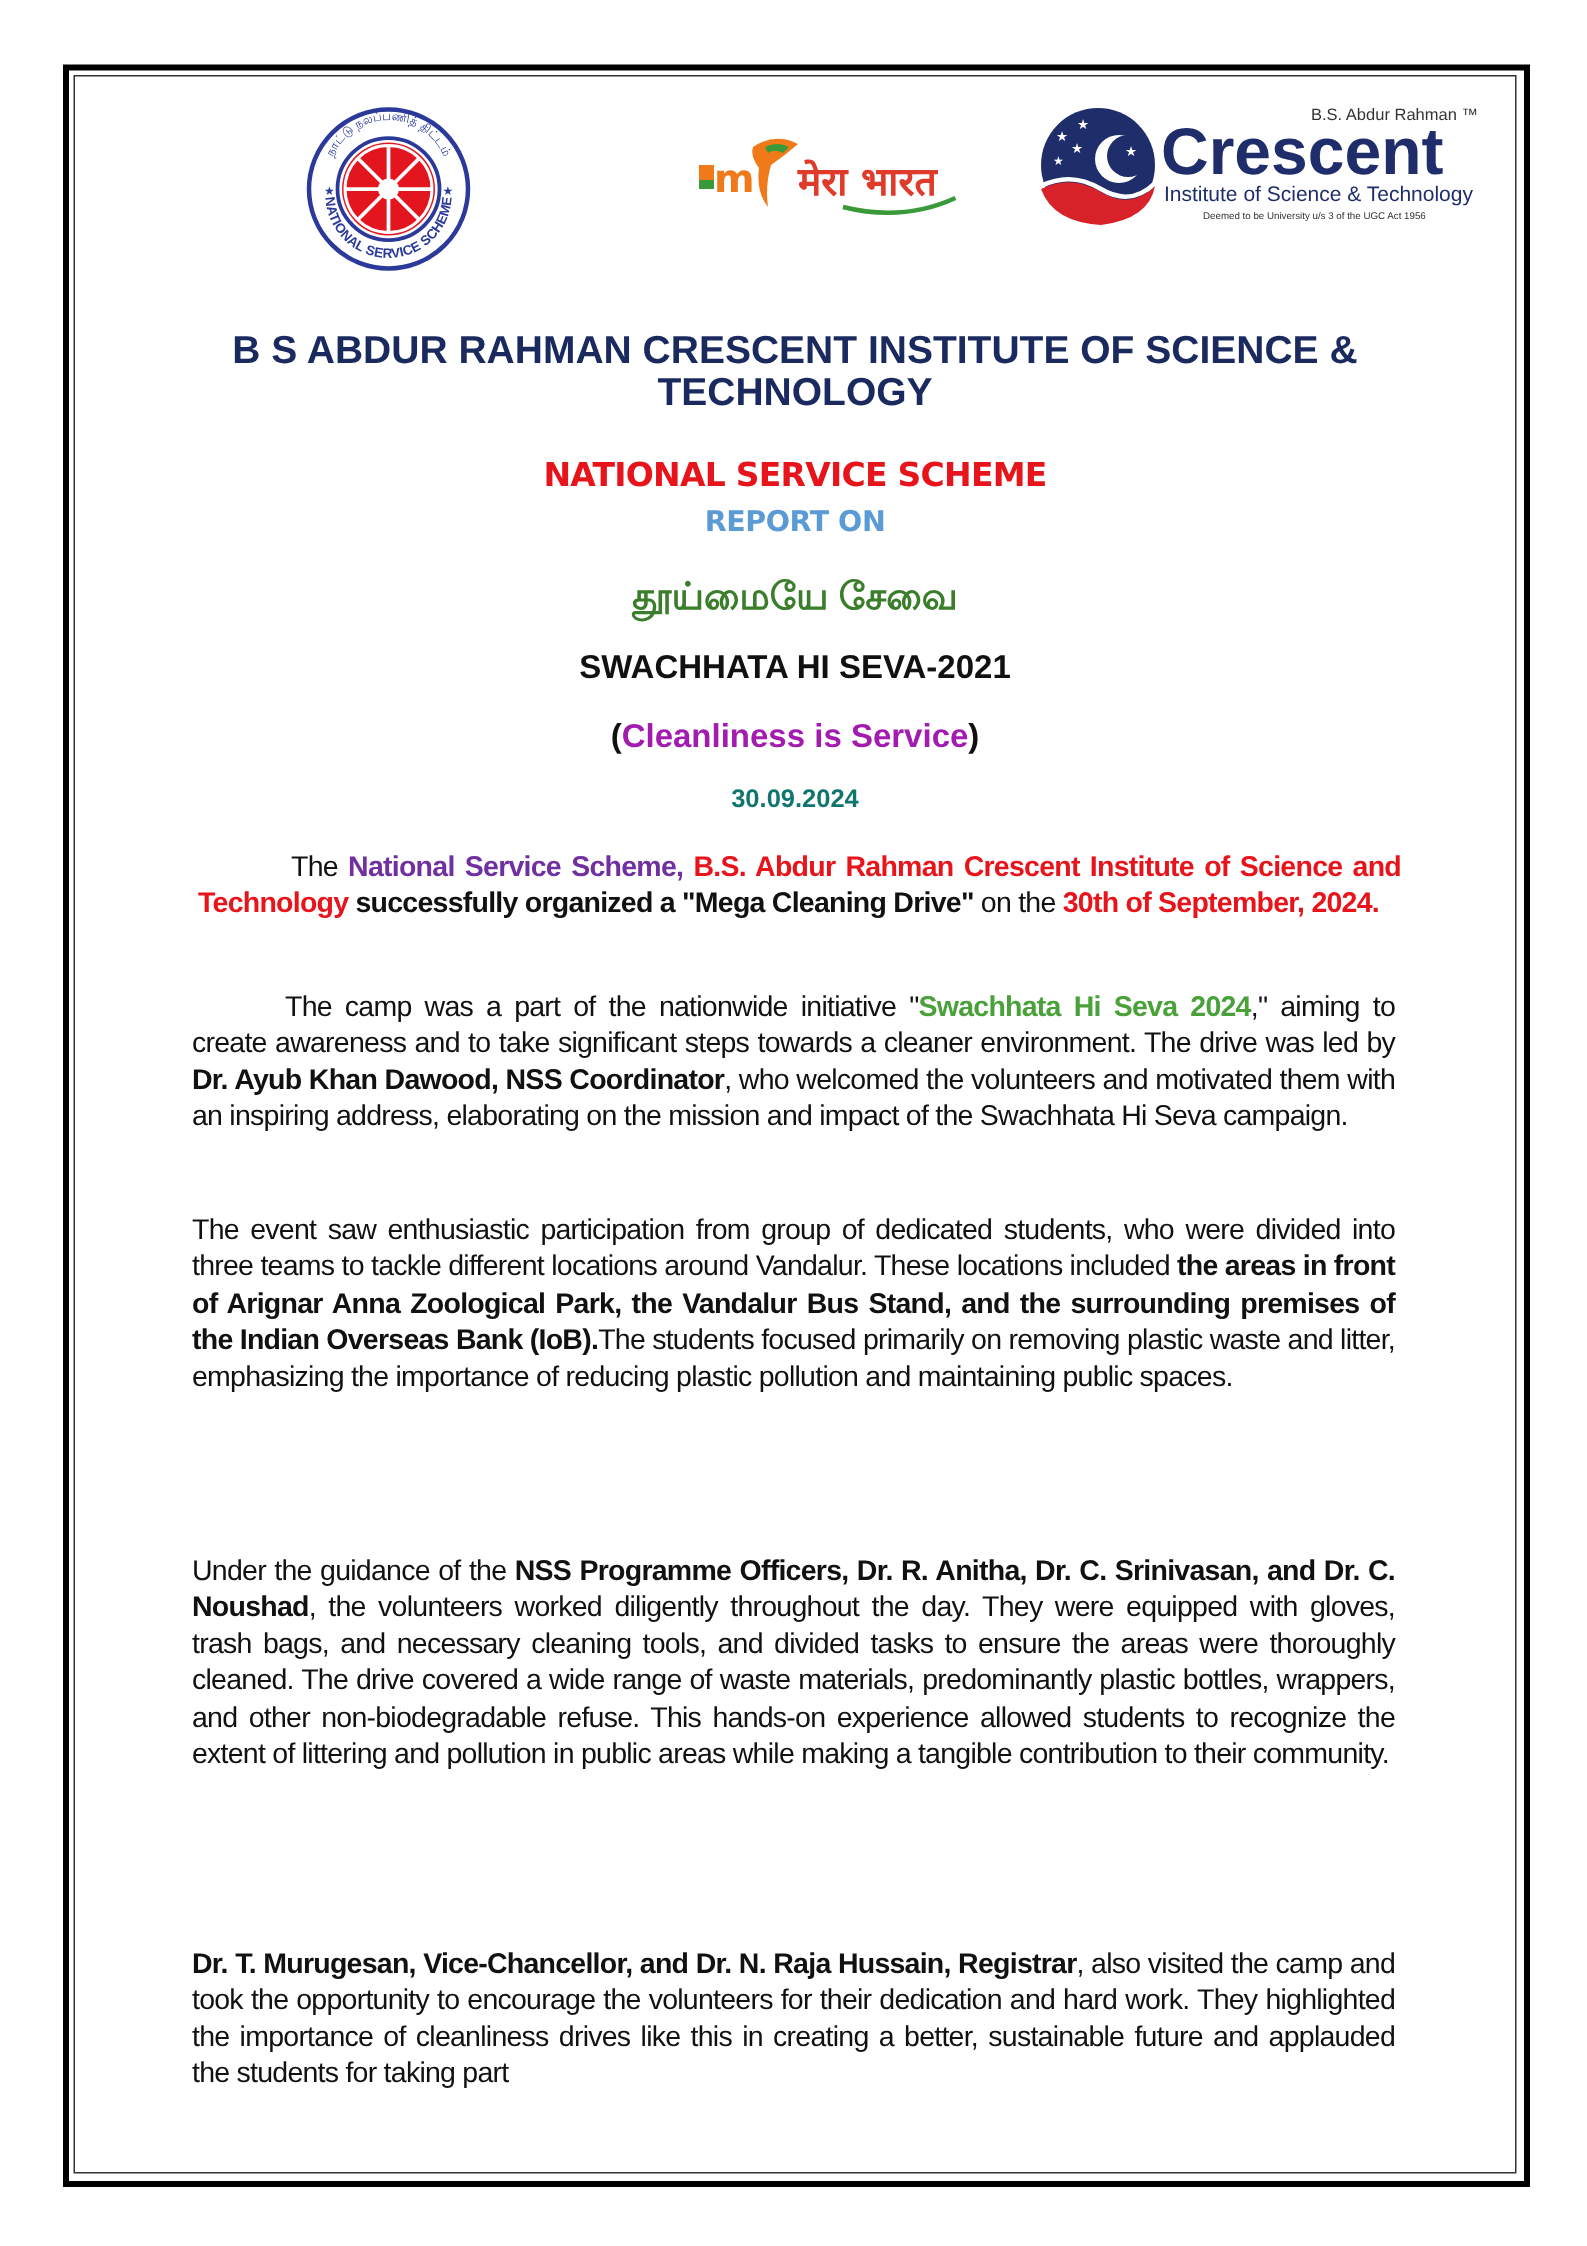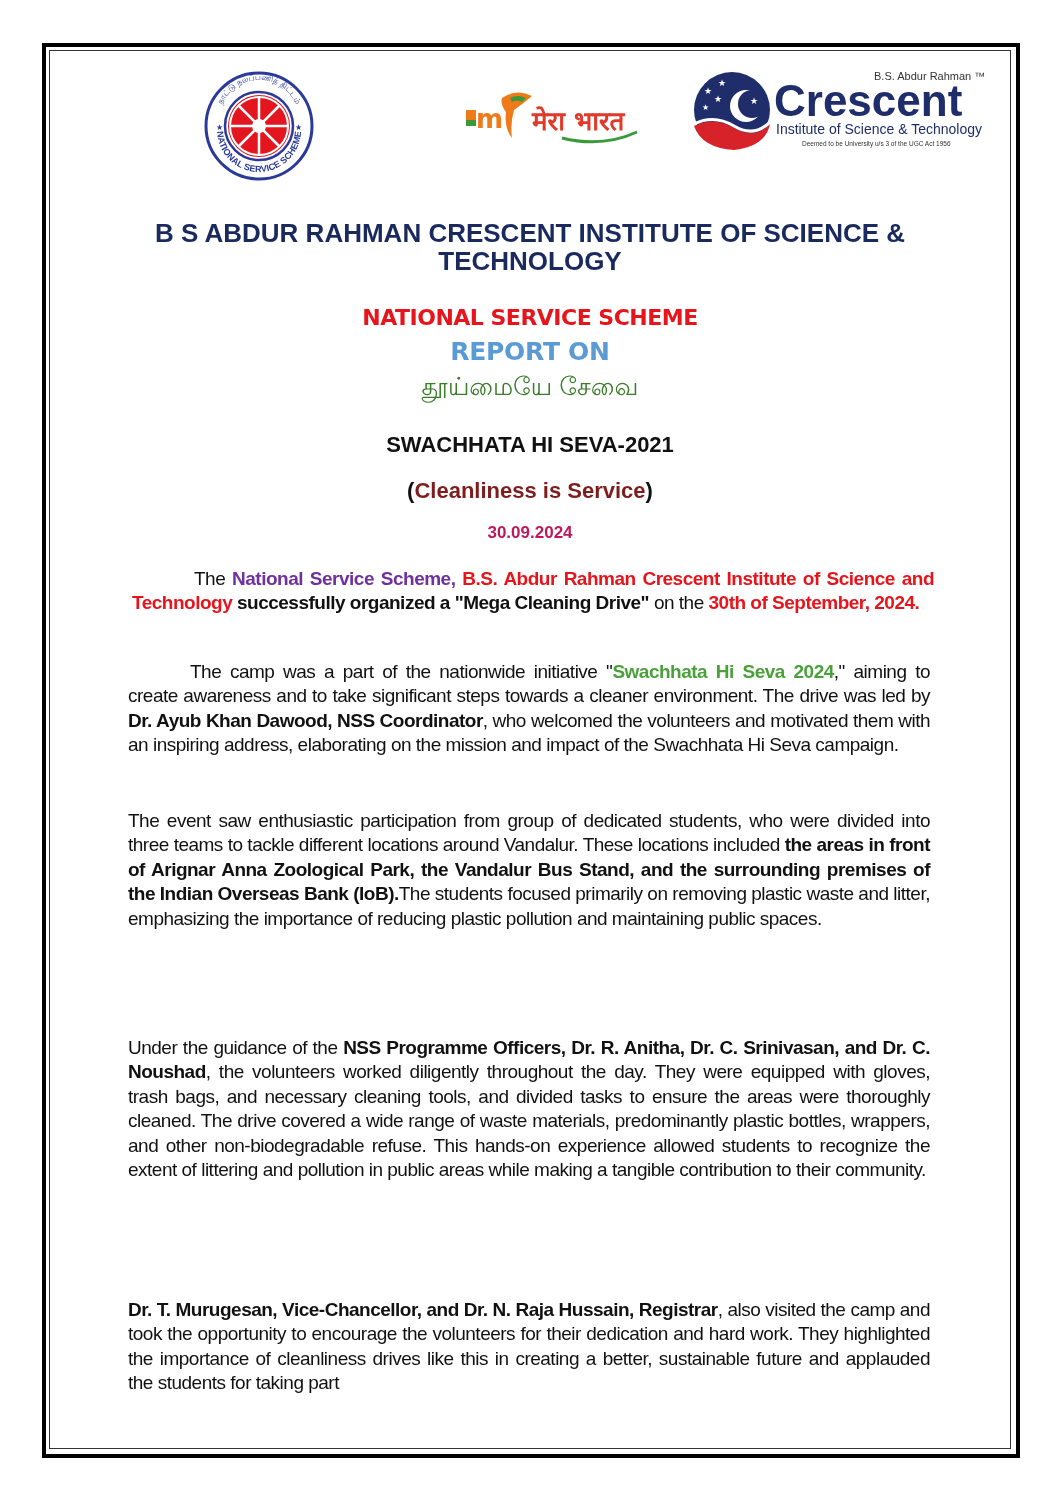--- a/index.html
+++ b/index.html
@@ -8,26 +8,26 @@
   .frame-inner { position:absolute; left:49px; top:50px; width:960px; height:1397px; border:1.5px solid #333; box-sizing:content-box; }
 
   .logos { position:absolute; left:0; top:0; width:1058px; height:200px; }
   .logo-nss { position:absolute; left:203px; top:70px; width:112px; height:112px; }
   .logo-mybharat { position:absolute; left:462px; top:88px; width:180px; height:62px; }
   .logo-crescent { position:absolute; left:694px; top:66px; width:300px; height:92px; }
 
   .heading { position:absolute; left:120px; width:820px; text-align:center; font-weight:bold; }
   .h-inst { top:219px; font-size:26px; color:#1b2a5e; line-height:28px; }
   .h-nss { top:305px; font-size:22px; color:#e8141b; font-family:"DejaVu Sans", sans-serif; font-weight:bold; letter-spacing:-0.5px; }
-  .h-report { top:337px; font-size:25px; color:#5b9bd5; font-family:"DejaVu Sans", sans-serif; letter-spacing:-0.3px; }
-  .h-tamil { top:372px; font-size:25px; color:#3a7d2a; font-weight:normal; }
+  .h-report { top:337px; font-size:19px; color:#5b9bd5; font-family:"DejaVu Sans", sans-serif; letter-spacing:-0.3px; }
+  .h-tamil { top:384px; font-size:25px; color:#3a7d2a; font-weight:bold; }
   .h-swach { top:432px; font-size:22px; color:#111; }
   .h-clean { top:478px; font-size:22px; color:#111; }
-  .h-clean .pink { color:#7f1d1d; }
-  .h-date { top:523px; font-size:17px; color:#be185d; }
+  .h-clean .pink { color:#a21caf; }
+  .h-date { top:523px; font-size:17px; color:#0f766e; }
 
   .para { position:absolute; left:128px; width:802px; font-size:19px; line-height:24.4px; text-align:justify; font-family:"Liberation Sans", sans-serif; letter-spacing:-0.5px; }
   .indent { text-indent:62px; }
   .p1 { top:563px; }
   .p2 { top:660px; }
   .p3 { top:809px; }
   .p4 { top:1036px; }
   .p5 { top:1298px; }
   .b { font-weight:bold; }
   .purple { color:#7030a0; font-weight:bold; }

